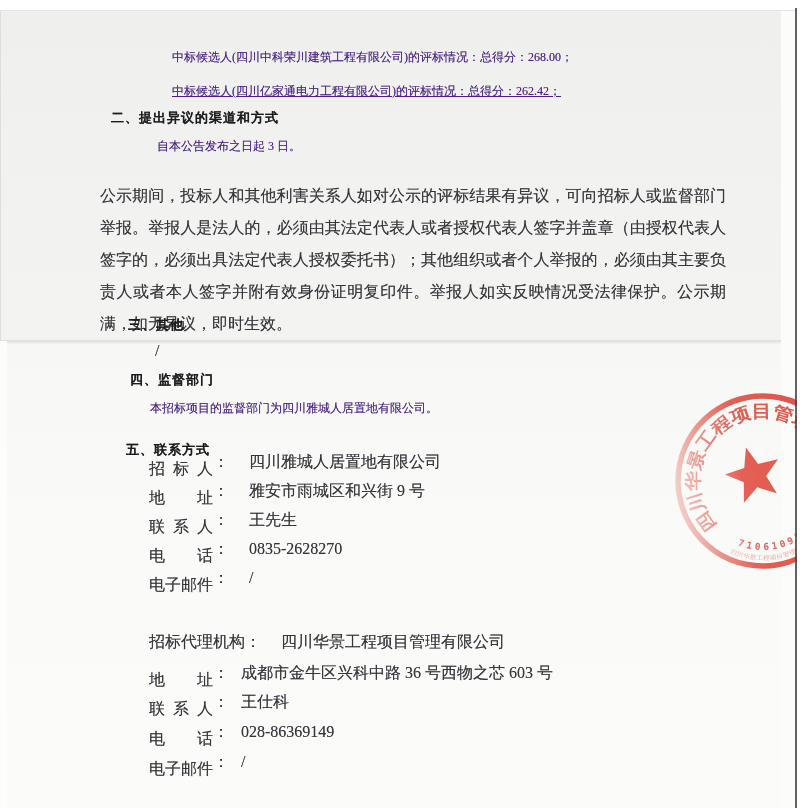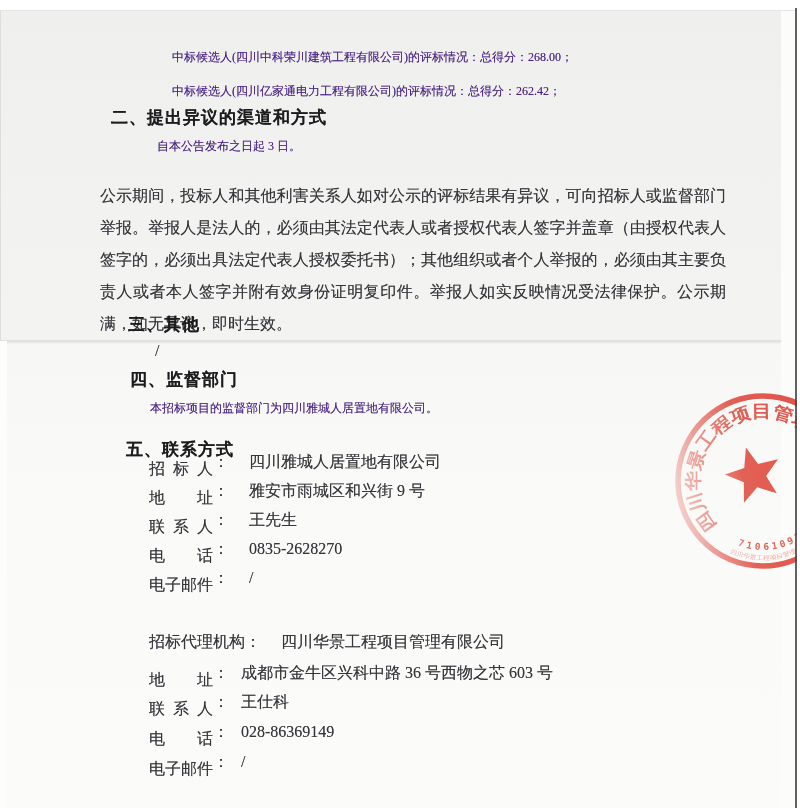--- a/index.html
+++ b/index.html
@@ -20,21 +20,21 @@
     box-shadow:0 1px 2px rgba(190,190,185,.35);}
   .left-strip{left:0;top:341px;width:7px;height:467px;background:#fdfdfc;}
   .left-edge{left:0;top:11px;width:1px;height:330px;background:#dededb;}
   .right-strip{left:781px;top:11px;width:16px;height:797px;background:#fcfcfa;}
   .page-edge-line{left:795px;top:8px;width:2px;height:800px;background:#474747;opacity:.85;}
   .page-edge-white{left:797px;top:0;width:3px;height:808px;background:#ffffff;}
 
   
   .txt{position:absolute;color:#4c1d95;font-size:12px;line-height:20px;white-space:nowrap;
        text-shadow:0 0 .6px rgba(60,60,64,.55);}
-  .heading{font-weight:700;color:#1c1c1f;font-size:17px;letter-spacing:1px;
+  .heading{font-weight:700;color:#1c1c1f;font-size:13px;letter-spacing:1px;
        text-shadow:0 0 .5px rgba(25,25,28,.7);}
   .para{position:absolute;left:100px;top:156px;width:626px;color:#35353a;font-size:16px;
        line-height:32px;text-align:justify;text-justify:inter-ideograph;white-space:normal;
        text-shadow:0 0 .6px rgba(60,60,64,.55);margin-top:24px;}
   .slash{font-size:16px;color:#3a3a3e;}
 
   
   .contact-row{position:absolute;left:149px;height:20px;color:#35353a;font-size:16px;
        line-height:20px;white-space:nowrap;text-shadow:0 0 .6px rgba(60,60,64,.55);}
   .lbl{display:inline-block;width:64px;text-align:justify;text-align-last:justify;
@@ -55,21 +55,21 @@
 <div class="layer band-top"></div>
 <div class="layer paper-upper"></div>
 <div class="layer paper-lower"></div>
 <div class="layer hline-top"></div>
 <div class="layer hline-mid"></div>
 <div class="layer left-strip"></div>
 <div class="layer left-edge"></div>
 <div class="layer right-strip"></div>
 
 <div class="txt" style="left:172px;top:47px;">中标候选人(四川中科荣川建筑工程有限公司)的评标情况：总得分：268.00；</div>
-<div class="txt" style="left:172px;top:81px;">中标候选人(四川亿家通电力工程有限公司)的评标情况：总得分：262.42；</div>
+<div class="txt" style="left:172px;top:81px;text-decoration:underline;">中标候选人(四川亿家通电力工程有限公司)的评标情况：总得分：262.42；</div>
 
 <div class="txt heading" style="left:111px;top:108px;">二、提出异议的渠道和方式</div>
 <div class="txt" style="left:157px;top:136px;">自本公告发布之日起 3 日。</div>
 <div class="para">公示期间，投标人和其他利害关系人如对公示的评标结果有异议，可向招标人或监督部门举报。举报人是法人的，必须由其法定代表人或者授权代表人签字并盖章（由授权代表人签字的，必须出具法定代表人授权委托书）；其他组织或者个人举报的，必须由其主要负责人或者本人签字并附有效身份证明复印件。举报人如实反映情况受法律保护。公示期满，如无异议，即时生效。</div>
 
 <div class="txt heading" style="left:128px;top:315px;">三、其他</div>
 <div class="txt slash" style="left:155px;top:341px;">/</div>
 
 <div class="txt heading" style="left:130px;top:370px;">四、监督部门</div>
 <div class="txt" style="left:150px;top:398px;">本招标项目的监督部门为四川雅城人居置地有限公司。</div>

